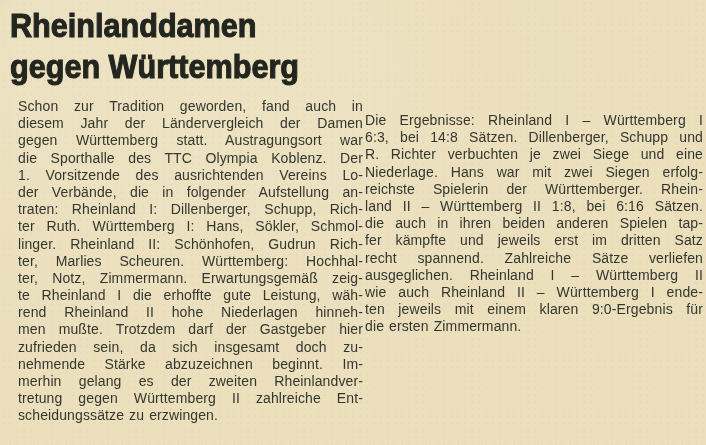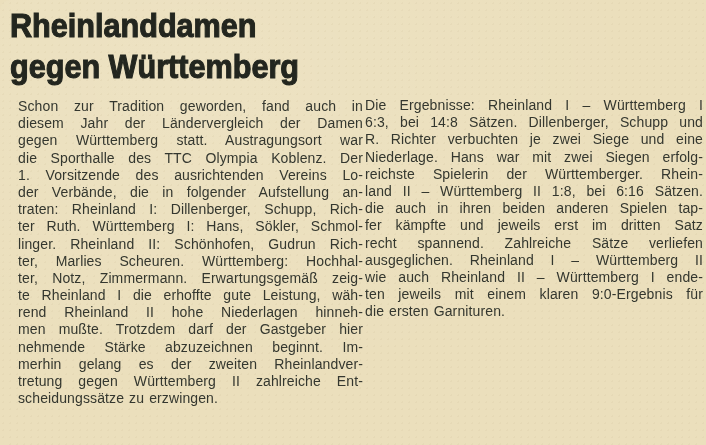--- a/index.html
+++ b/index.html
@@ -36,21 +36,21 @@
   }
   .col {
     position: absolute;
     color: #34372f;
     font-size: 14px;
     line-height: 17.2px;
     letter-spacing: 0.12px;
     word-spacing: 1px;
   }
   .col-left  { left: 18px;  top: 98px; width: 345px; }
-  .col-right { left: 365px; top: 97px; width: 338px; }
+  .col-right { left: 365px; top: 112px; width: 338px; }
   .line {
     text-align: justify;
     text-align-last: justify;
     height: 17.2px;
     overflow: visible;
   }
   .line:last-child {
     text-align-last: left;
   }
 </style>
@@ -72,35 +72,36 @@
       <div class="line">1. Vorsitzende des ausrichtenden Vereins Lo-</div>
       <div class="line">der Verbände, die in folgender Aufstellung an-</div>
       <div class="line">traten: Rheinland I: Dillenberger, Schupp, Rich-</div>
       <div class="line">ter Ruth. Württemberg I: Hans, Sökler, Schmol-</div>
       <div class="line">linger. Rheinland II: Schönhofen, Gudrun Rich-</div>
       <div class="line">ter, Marlies Scheuren. Württemberg: Hochhal-</div>
       <div class="line">ter, Notz, Zimmermann. Erwartungsgemäß zeig-</div>
       <div class="line">te Rheinland I die erhoffte gute Leistung, wäh-</div>
       <div class="line">rend Rheinland II hohe Niederlagen hinneh-</div>
       <div class="line">men mußte. Trotzdem darf der Gastgeber hier</div>
+      <div class="line">zufrieden sein, da sich insgesamt doch zu-</div>
       <div class="line">nehmende Stärke abzuzeichnen beginnt. Im-</div>
       <div class="line">merhin gelang es der zweiten Rheinlandver-</div>
       <div class="line">tretung gegen Württemberg II zahlreiche Ent-</div>
       <div class="line">scheidungssätze zu erzwingen.</div>
     </div>
 
   <div class="col col-right">
       <div class="line">Die Ergebnisse: Rheinland I – Württemberg I</div>
       <div class="line">6:3, bei 14:8 Sätzen. Dillenberger, Schupp und</div>
       <div class="line">R. Richter verbuchten je zwei Siege und eine</div>
       <div class="line">Niederlage. Hans war mit zwei Siegen erfolg-</div>
       <div class="line">reichste Spielerin der Württemberger. Rhein-</div>
       <div class="line">land II – Württemberg II 1:8, bei 6:16 Sätzen.</div>
       <div class="line">die auch in ihren beiden anderen Spielen tap-</div>
       <div class="line">fer kämpfte und jeweils erst im dritten Satz</div>
       <div class="line">recht spannend. Zahlreiche Sätze verliefen</div>
       <div class="line">ausgeglichen. Rheinland I – Württemberg II</div>
       <div class="line">wie auch Rheinland II – Württemberg I ende-</div>
       <div class="line">ten jeweils mit einem klaren 9:0-Ergebnis für</div>
-      <div class="line">die ersten Garnituren.</div>
+      <div class="line">die ersten Zimmermann.</div>
     </div>
 
 </div>
 
 </body></html>

